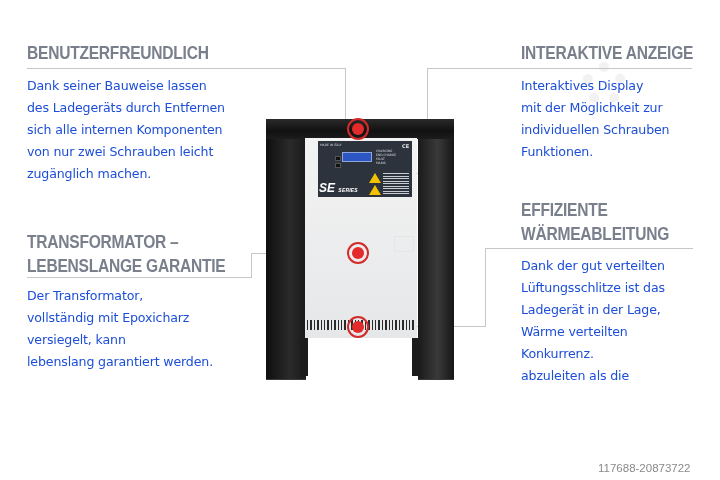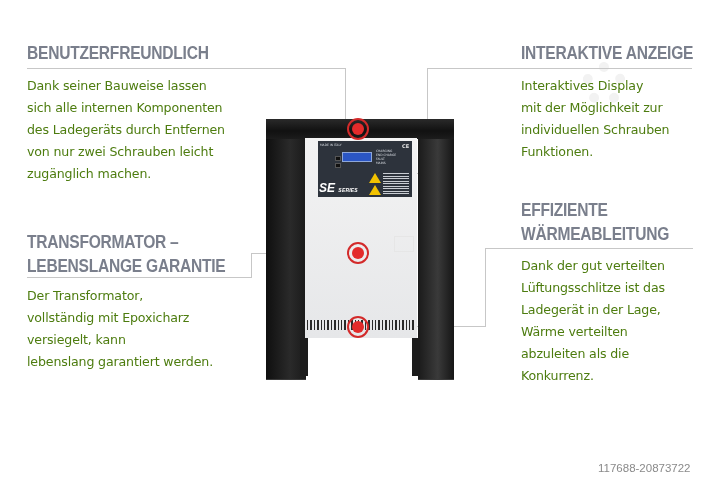--- a/index.html
+++ b/index.html
@@ -17,21 +17,21 @@
       transform: scaleX(0.82);
       transform-origin: left top;
       white-space: nowrap;
       text-transform: uppercase;
     }
     .para {
       position: absolute;
       font-family: "DejaVu Sans", sans-serif;
       font-size: 12.6px;
       line-height: 22px;
-      color: #4d7c0f;
+      color: #1d4ed8;
       white-space: nowrap;
       letter-spacing: -0.15px;
     }
     .para span { display: block; }
 
     .line { position: absolute; background: #c7c7c7; }
 
     
     .dev-top { position: absolute; left: 266px; top: 119px; width: 188px; height: 20px;
       background: linear-gradient(180deg,#2a2a2a,#111 60%,#1c1c1c); }
@@ -69,22 +69,22 @@
 </head>
 <body>
 
 <div class="gear-ghost"></div>
 
 <div class="heading" style="left:27px; top:41px;">BENUTZERFREUNDLICH</div>
 <div class="line" style="left:27px; top:68px; width:318px; height:1px;"></div>
 <div class="line" style="left:345px; top:68px; width:1px; height:54px;"></div>
 <div class="para" style="left:27px; top:75px;">
   <span>Dank seiner Bauweise lassen</span>
+  <span>des Ladegeräts durch Entfernen</span>
   <span>sich alle internen Komponenten</span>
-  <span>des Ladegeräts durch Entfernen</span>
   <span>von nur zwei Schrauben leicht</span>
   <span>zugänglich machen.</span>
 </div>
 
 <div class="heading" style="left:521px; top:41px;">INTERAKTIVE ANZEIGE</div>
 <div class="line" style="left:427px; top:68px; width:265px; height:1px;"></div>
 <div class="line" style="left:427px; top:68px; width:1px; height:106px;"></div>
 <div class="line" style="left:385px; top:173px; width:43px; height:1px;"></div>
 <div class="para" style="left:521px; top:75px;">
   <span>Interaktives Display</span>
@@ -112,22 +112,22 @@
   <span style="display:block">WÄRMEABLEITUNG</span>
 </div>
 <div class="line" style="left:485px; top:248px; width:208px; height:1px;"></div>
 <div class="line" style="left:485px; top:248px; width:1px; height:78px;"></div>
 <div class="line" style="left:370px; top:326px; width:116px; height:1px;"></div>
 <div class="para" style="left:521px; top:255px;">
   <span>Dank der gut verteilten</span>
   <span>Lüftungsschlitze ist das</span>
   <span>Ladegerät in der Lage,</span>
   <span>Wärme verteilten</span>
+  <span>Konkurrenz.</span>
   <span>abzuleiten als die</span>
-  <span>Konkurrenz.</span>
 </div>
 
 <div>
   <div class="shadow-l"></div>
   <div class="shadow-r"></div>
   <div class="dev-side-l"></div>
   <div class="dev-side-r"></div>
   <div class="dev-top"></div>
   <div class="dev-front"></div>
   <div class="leg-l"></div>

